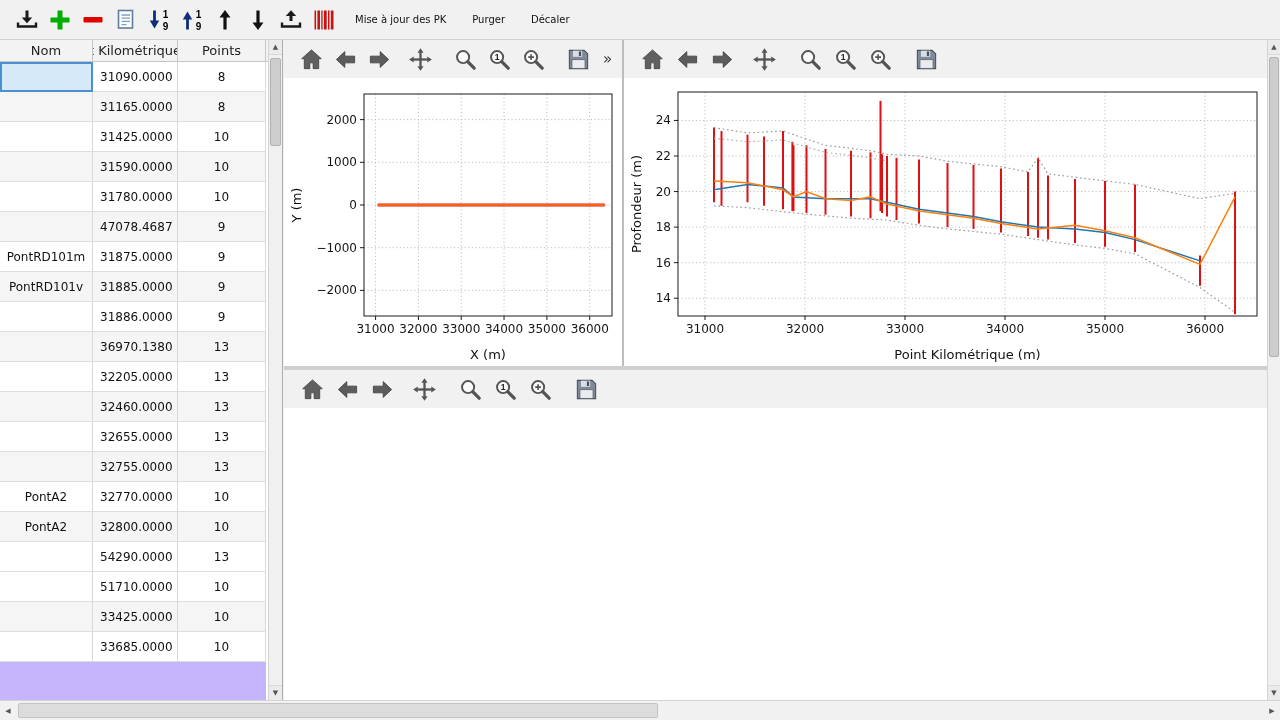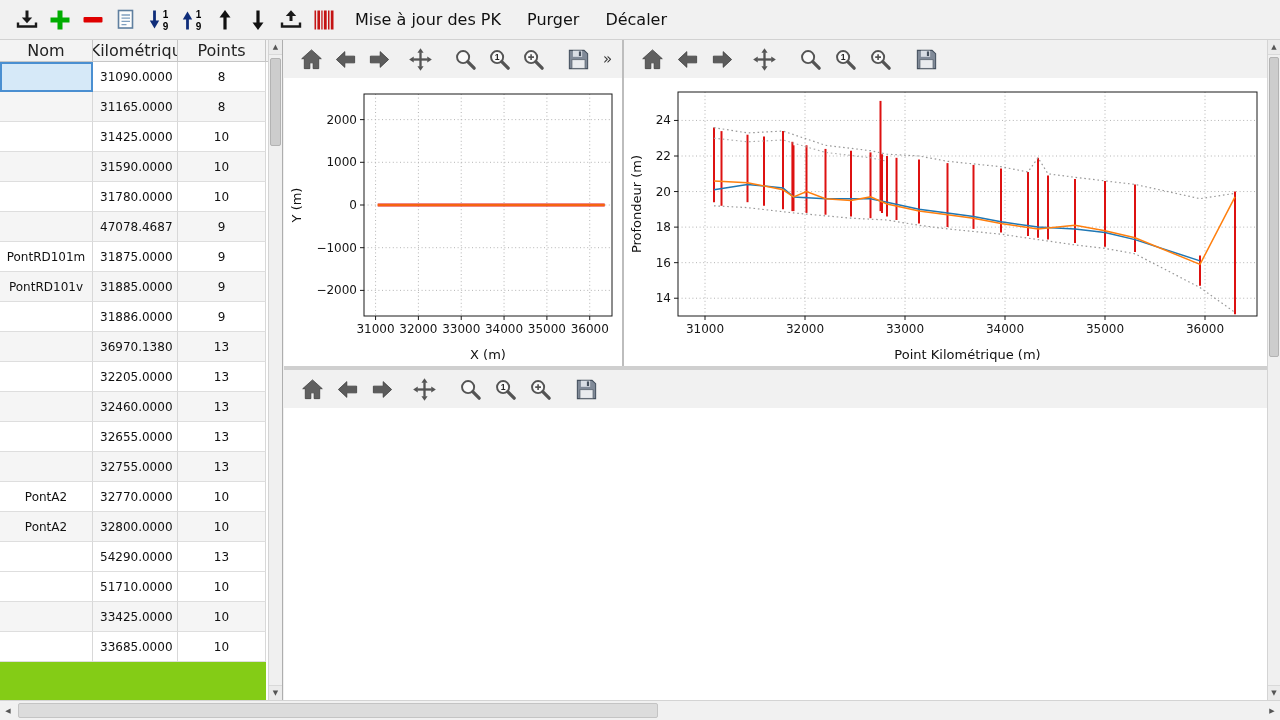--- a/index.html
+++ b/index.html
@@ -7,32 +7,32 @@
   body{font-family:"DejaVu Sans", sans-serif;font-size:12px;color:#111;background:#fff;}
   .app{position:relative;width:1280px;height:720px;background:#f0f0f0;}
 
   
   .toolbar-top{position:absolute;top:0;left:0;right:0;height:40px;background:#f1f1f1;
     border-bottom:1px solid #d2d2d2;display:flex;align-items:center;padding-left:10px;}
   .tbtn{width:33px;height:32px;display:flex;align-items:center;justify-content:center;
     background:transparent;border:1px solid transparent;border-radius:3px;cursor:pointer;}
   .tbtn svg{width:26px;height:26px;}
   .txtbtn{height:30px;padding:0 10px;margin-left:4px;background:transparent;border:1px solid transparent;
-    border-radius:3px;font-family:inherit;font-size:16px;color:#111;cursor:pointer;white-space:nowrap;}
+    border-radius:3px;font-family:inherit;font-size:10px;color:#111;cursor:pointer;white-space:nowrap;}
 
   
   .table-panel{position:absolute;top:40px;left:0;width:283px;height:660px;background:#fff;
     border-right:1px solid #aeaeae;}
   .thead{display:flex;height:22px;background:#f3f3f3;border-bottom:1px solid #c6c6c6;}
-  .hcell{display:flex;align-items:center;justify-content:center;font-size:16px;color:#222;
+  .hcell{display:flex;align-items:center;justify-content:center;font-size:13px;color:#222;
     border-right:1px solid #c6c6c6;overflow:hidden;white-space:nowrap;}
   .col-nom{width:93px;}
   .col-pk{width:85px;}
   .col-pts{width:88px;}
-  .tbody{position:absolute;top:22px;left:0;width:266px;bottom:0;overflow:hidden;background:#84cc16;text-align:right;}
+  .tbody{position:absolute;top:22px;left:0;width:266px;bottom:0;overflow:hidden;background:#c4b5fd;text-align:right;}
   .trow{display:flex;height:30px;}
   .tcell{display:flex;align-items:center;background:#fff;border-right:1px solid #d8d8d8;
     border-bottom:1px solid #dedede;overflow:hidden;white-space:nowrap;font-size:12px;}
   .trow.alt .tcell{background:#f5f5f5;}
   .tcell.col-nom{justify-content:center;}
   .tcell.col-pk{padding-left:7px;}
   .tcell.col-pts{justify-content:center;}
   .tcell.selected{background:#d6e9f8;border:2px solid #4a8fd1;}
 
   

